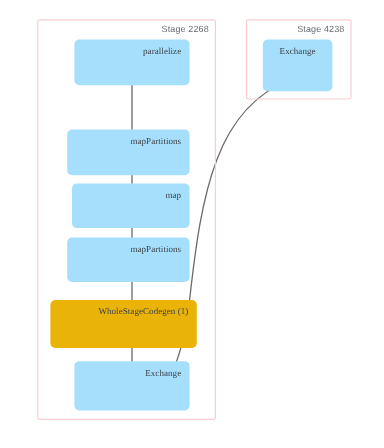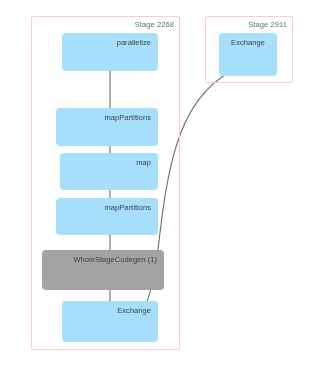--- a/index.html
+++ b/index.html
@@ -40,20 +40,21 @@
     box-sizing: border-box;
   }
   .node-label {
     position: absolute;
     top: 5px;
     right: 7px;
     font-size: 7.5px;
     color: #3d4349;
     letter-spacing: 0.05px;
     white-space: nowrap;
+    font-family: Liberation Serif, serif;
   }
   .node-label.center {
     right: auto;
     left: 0;
     width: 100%;
     text-align: center;
   }
   #edges {
     position: absolute;
     left: 0;
@@ -113,26 +114,26 @@
       </div>
       <div class="node" style="left: 56px; top: 108px; width: 102px; height: 38px; background: rgb(166, 223, 252);">
         <span class="node-label" style="color: rgb(61, 67, 73);">mapPartitions</span>
       </div>
       <div class="node" style="left: 60px; top: 153px; width: 98px; height: 37px; background: rgb(166, 223, 252); text-align: center;">
         <span class="node-label" style="color: rgb(61, 67, 73);">map</span>
       </div>
       <div class="node" style="left: 56px; top: 198px; width: 102px; height: 37px; background: rgb(166, 223, 252);">
         <span class="node-label" style="color: rgb(61, 67, 73);">mapPartitions</span>
       </div>
-      <div class="node" style="left: 42px; top: 250px; width: 122px; height: 40px; background: #a3a3a3;">
+      <div class="node" style="left: 42px; top: 250px; width: 122px; height: 40px; background: #eab308;">
         <span class="node-label" style="color: rgb(61, 67, 73);">WholeStageCodegen (1)</span>
       </div>
       <div class="node" style="left: 62px; top: 301px; width: 96px; height: 41px; background: rgb(166, 223, 252);">
         <span class="node-label" style="color: rgb(61, 67, 73);">Exchange</span>
       </div>
       <div class="stage-box" style="left: 205px; top: 16px; width: 88px; height: 67px; border-color: rgb(248, 205, 210);"></div>
-      <div class="stage-label" style="left: 225px; top: 20px; width: 62px; color: rgb(102, 108, 114);">Stage 2911</div>
+      <div class="stage-label" style="left: 225px; top: 20px; width: 62px; color: rgb(102, 108, 114);">Stage 4238</div>
       <div class="node" style="left: 219px; top: 33px; width: 58px; height: 43px; background: rgb(166, 223, 252);">
         <span class="node-label center" style="color: rgb(61, 67, 73);">Exchange</span>
       </div>
     </div>
 
 </div>
 
 </body></html>

